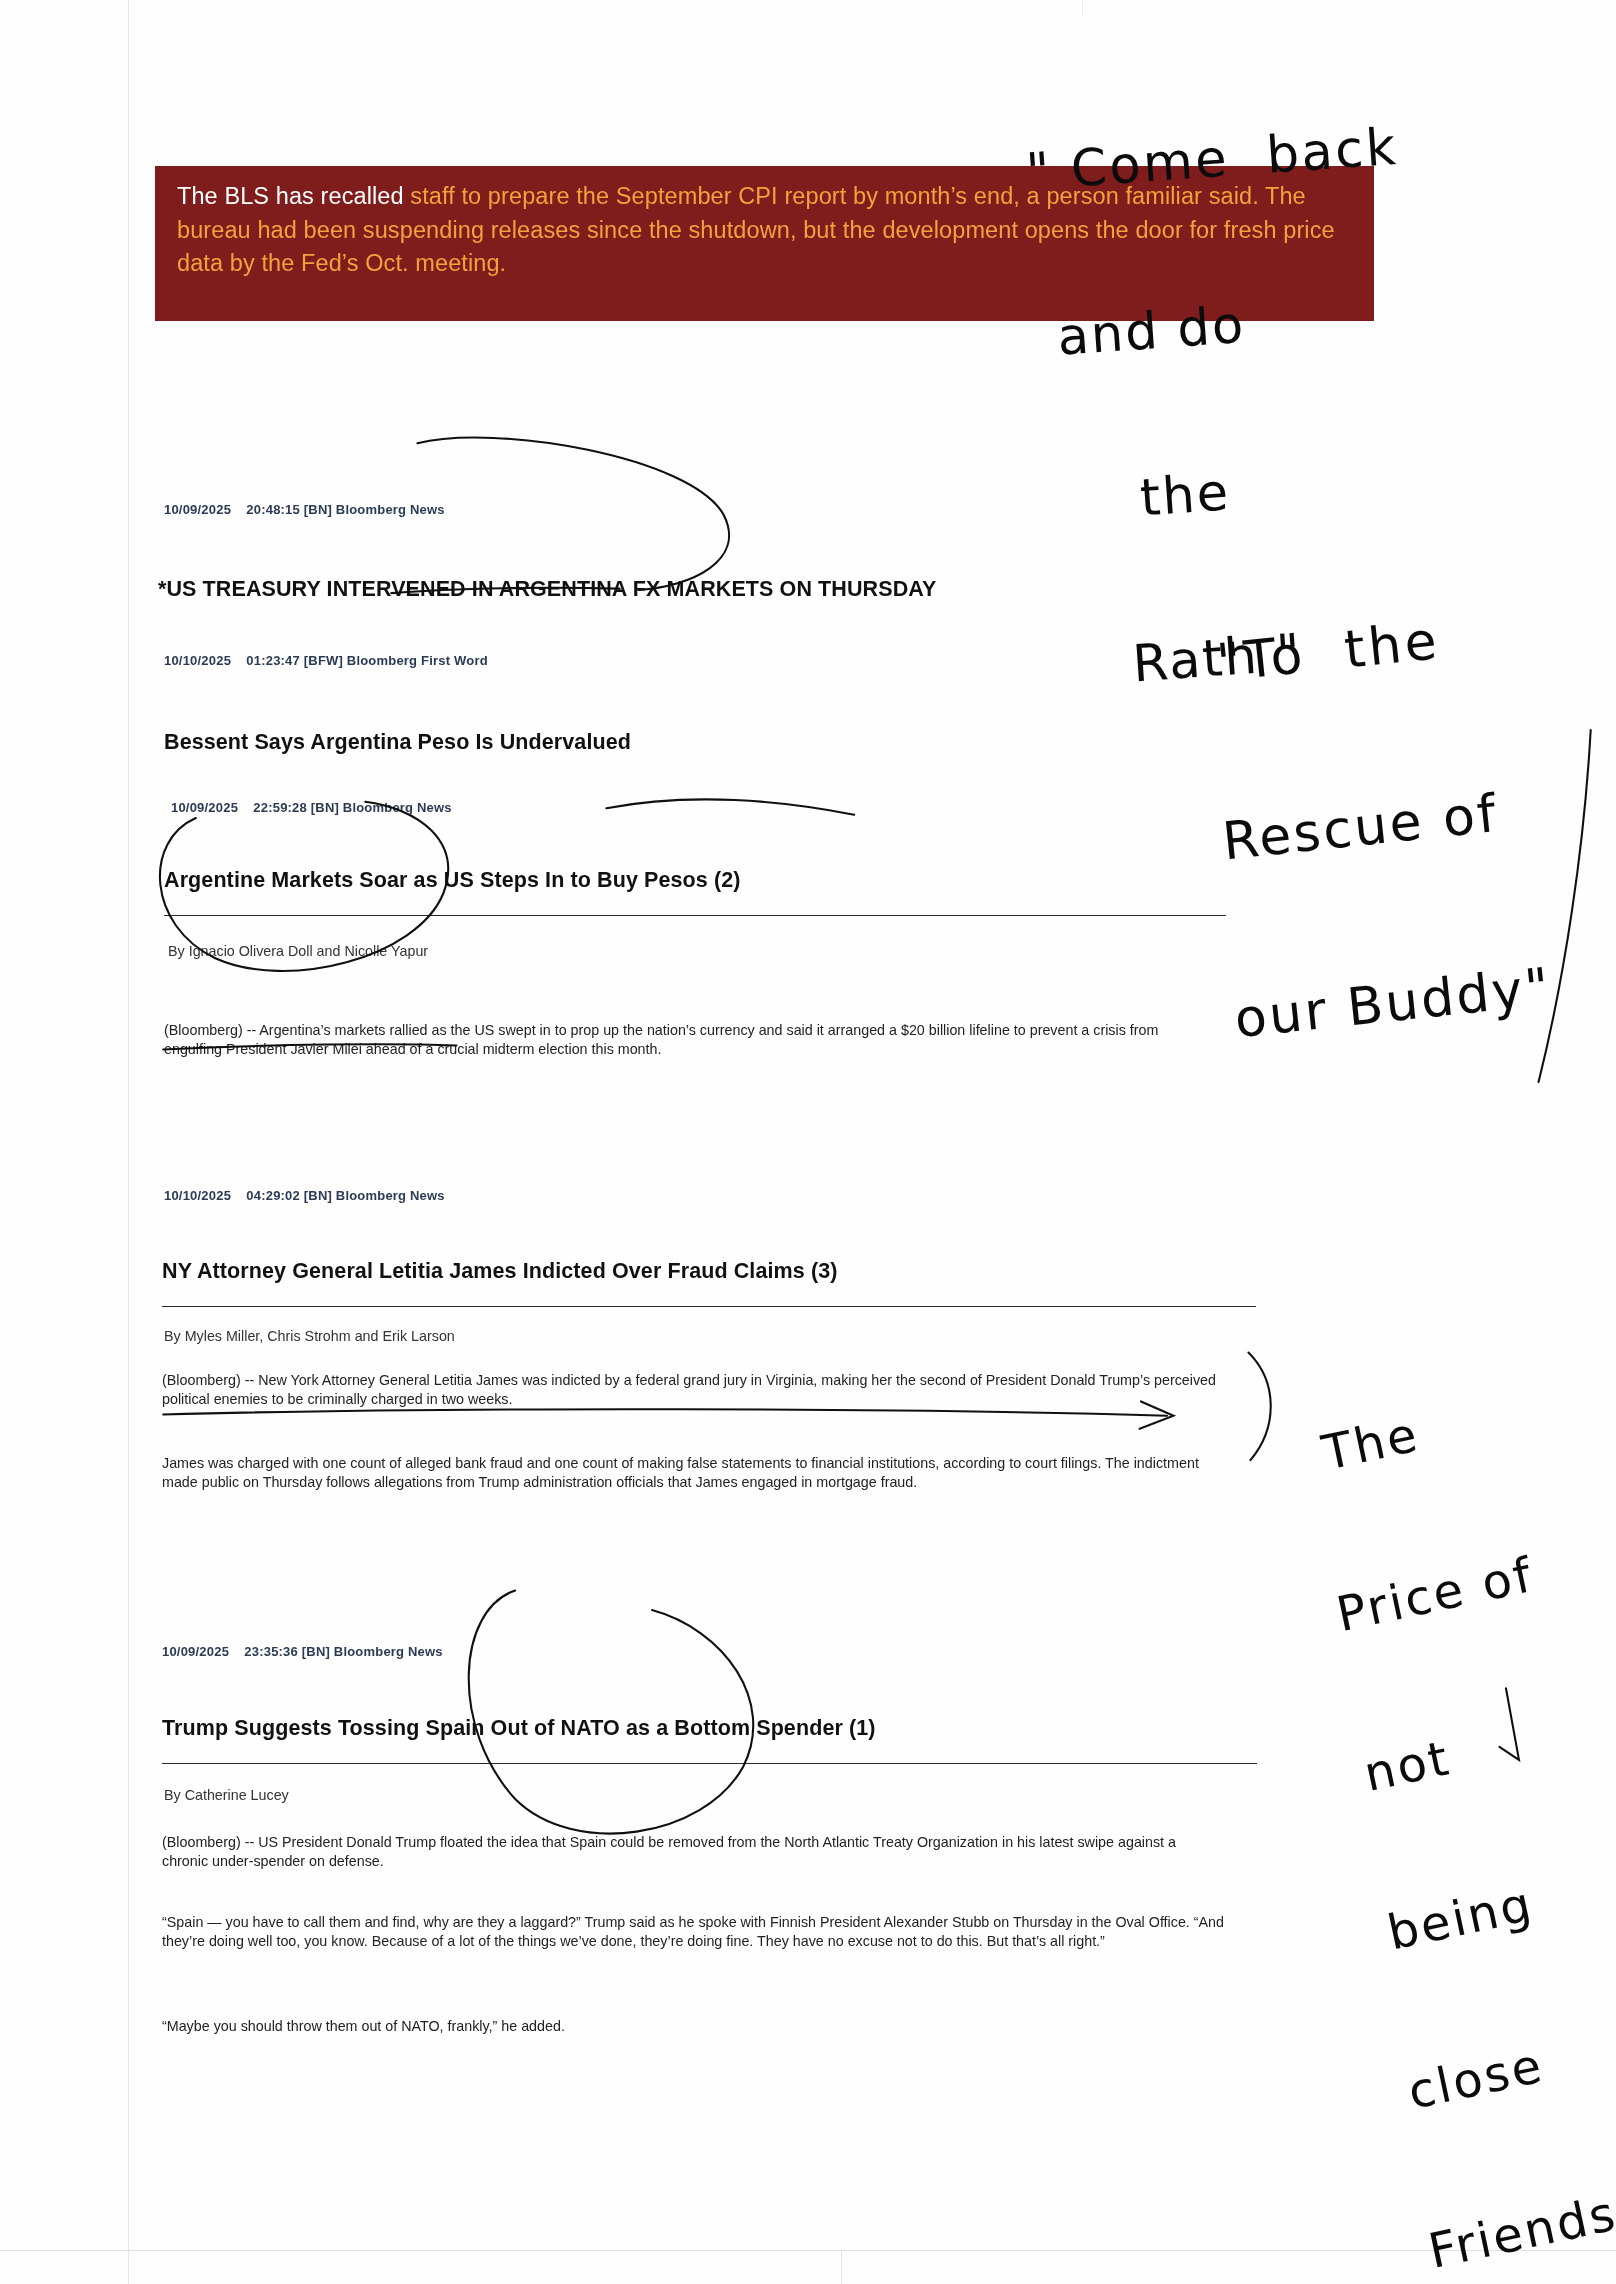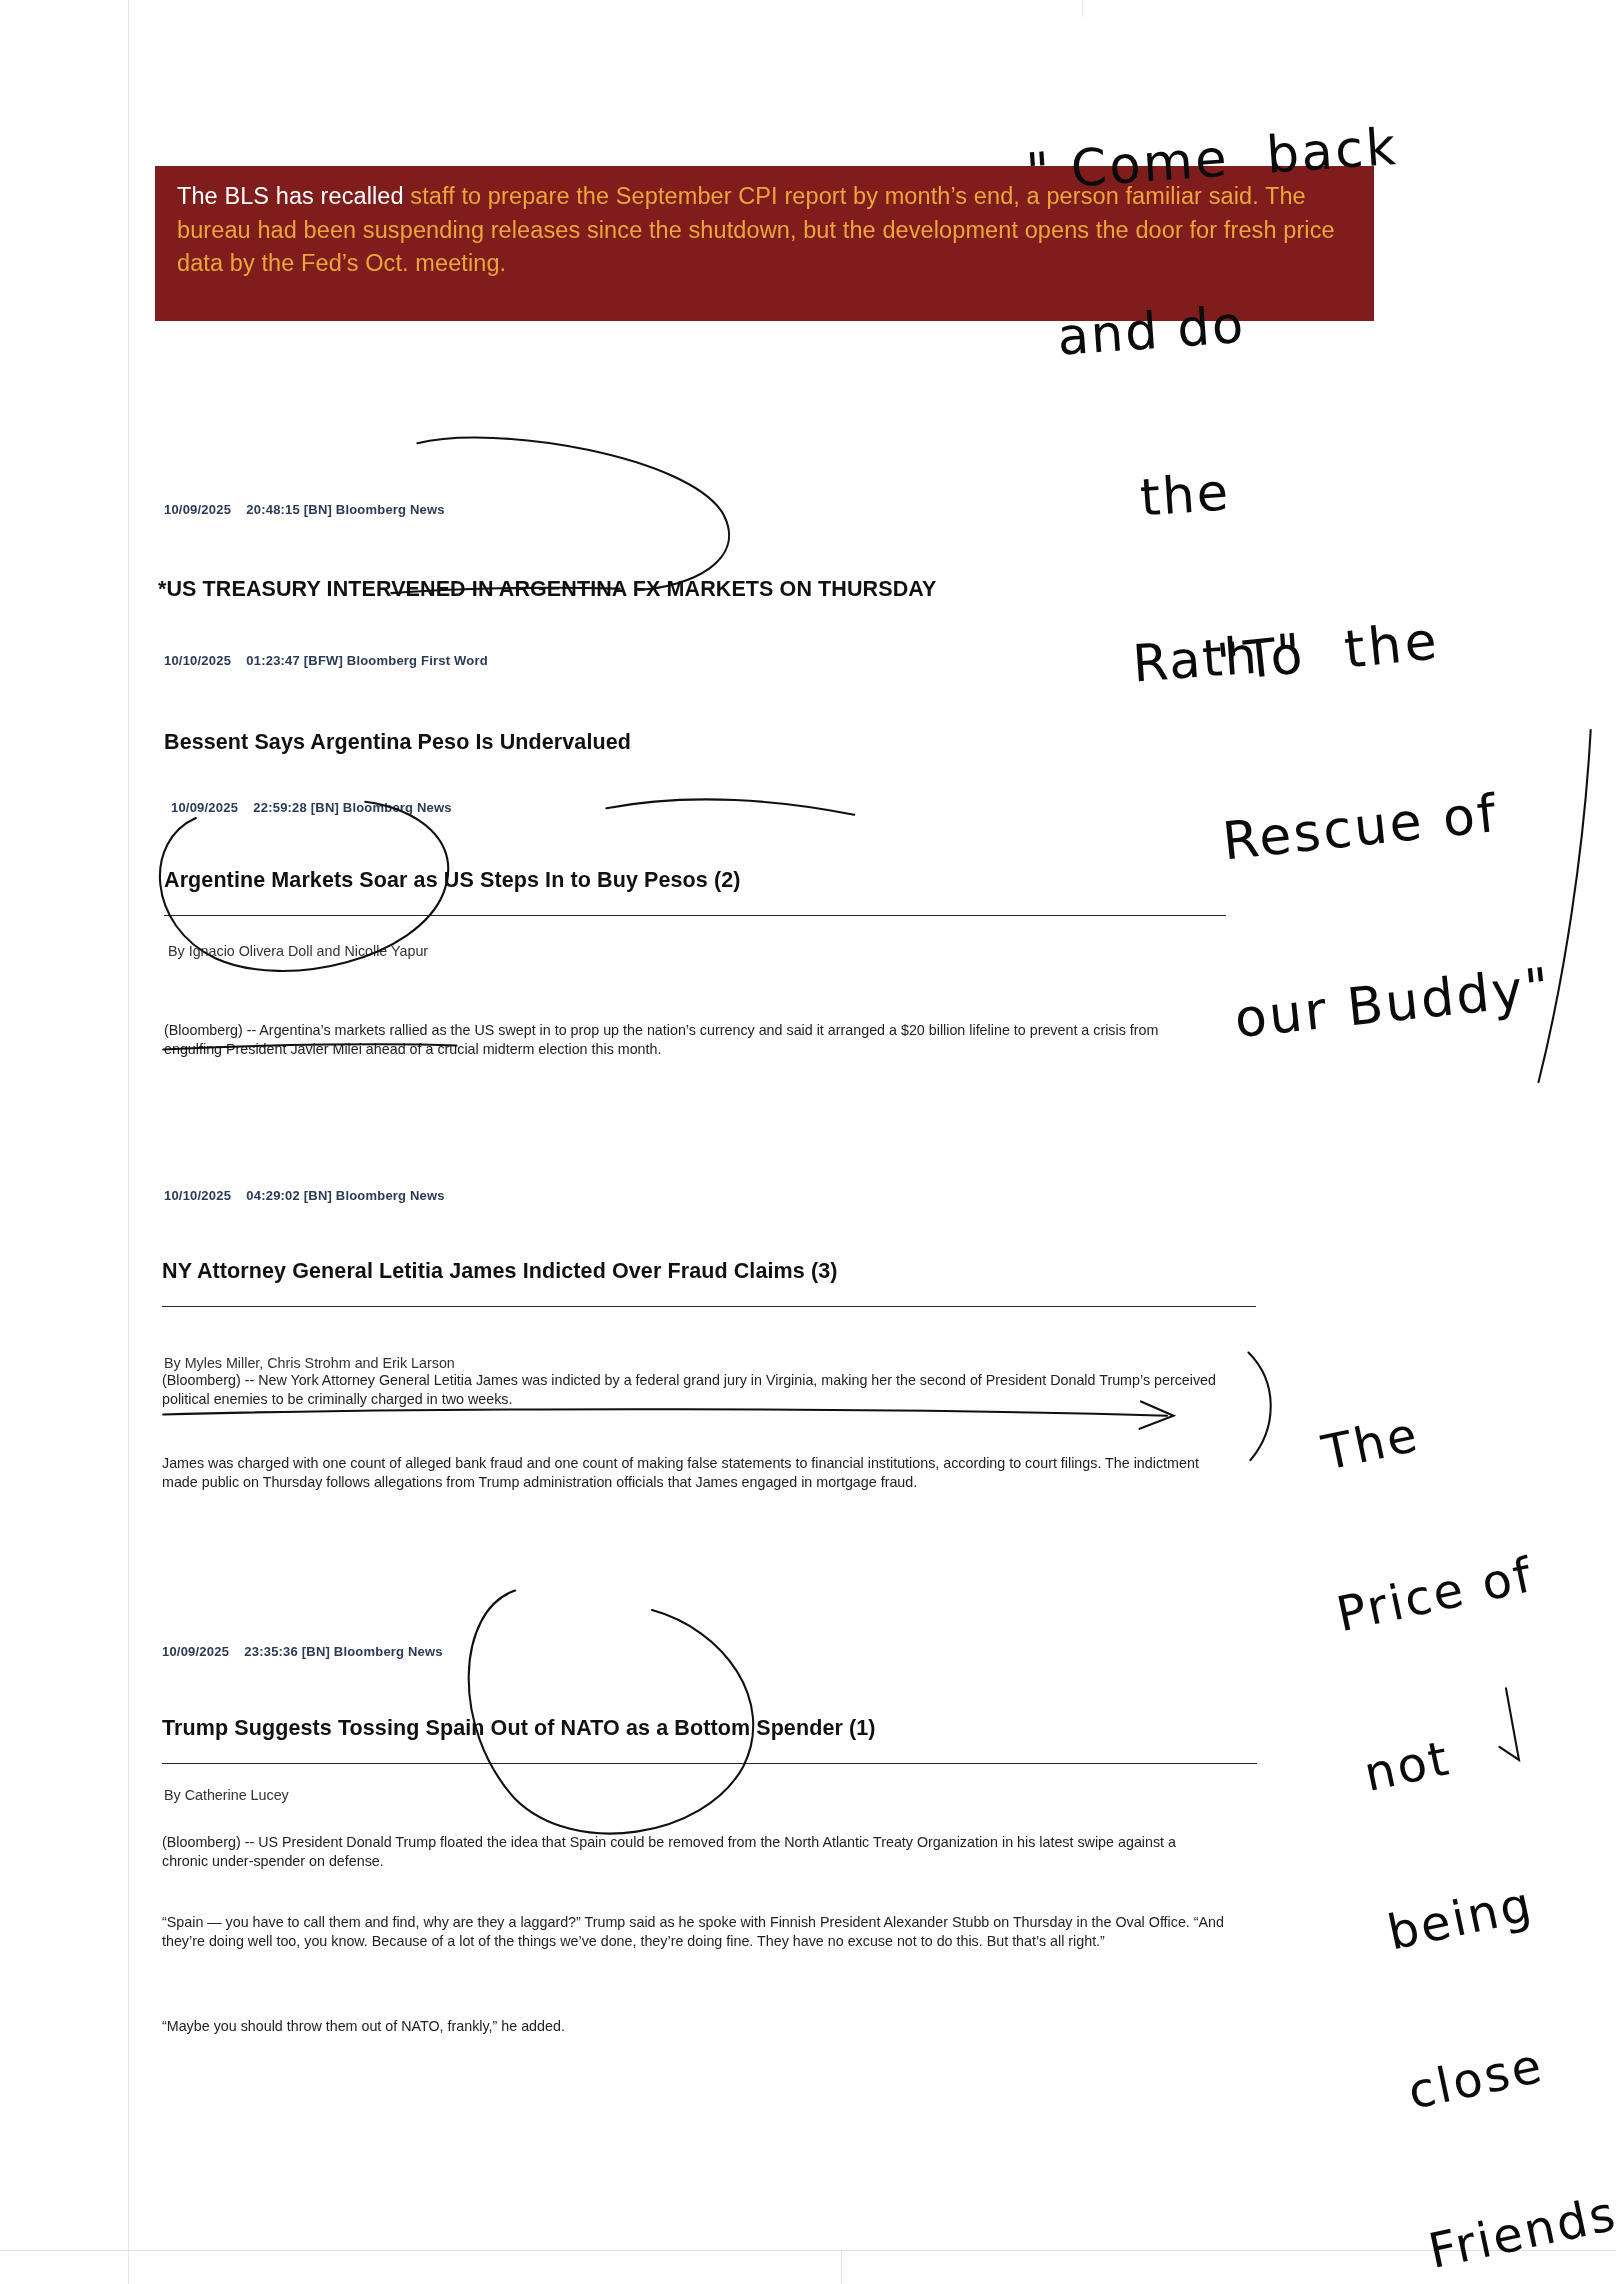--- a/index.html
+++ b/index.html
@@ -143,21 +143,21 @@
 
   <div class="meta" style="left:171px; top:800px;">10/09/2025    22:59:28 [BN] Bloomberg News</div>
   <div class="headline" style="left:164px; top:868px;">Argentine Markets Soar as US Steps In to Buy Pesos (2)</div>
   <div class="rule" style="left:164px; top:915px; width:1062px;"></div>
   <div class="byline" style="left:168px; top:943px;">By Ignacio Olivera Doll and Nicolle Yapur</div>
   <div class="body" style="left:164px; top:992px; width:1056px;margin-top:29px;">(Bloomberg) -- Argentina’s markets rallied as the US swept in to prop up the nation’s currency and said it arranged a $20 billion lifeline to prevent a crisis from engulfing President Javier Milei ahead of a crucial midterm election this month.</div>
 
   <div class="meta" style="left:164px; top:1188px;">10/10/2025    04:29:02 [BN] Bloomberg News</div>
   <div class="headline" style="left:162px; top:1259px;">NY Attorney General Letitia James Indicted Over Fraud Claims (3)</div>
   <div class="rule" style="left:162px; top:1306px; width:1094px;"></div>
-  <div class="byline" style="left:164px; top:1328px;margin-top:27px;">By Myles Miller, Chris Strohm and Erik Larson</div>
+  <div class="byline" style="left:164px; top:1328px;">By Myles Miller, Chris Strohm and Erik Larson</div>
   <div class="body" style="left:162px; top:1371px; width:1074px;">(Bloomberg) -- New York Attorney General Letitia James was indicted by a federal grand jury in Virginia, making her the second of President Donald Trump’s perceived political enemies to be criminally charged in two weeks.</div>
   <div class="body" style="left:162px; top:1454px; width:1074px;">James was charged with one count of alleged bank fraud and one count of making false statements to financial institutions, according to court filings. The indictment made public on Thursday follows allegations from Trump administration officials that James engaged in mortgage fraud.</div>
 
   <div class="meta" style="left:162px; top:1644px;">10/09/2025    23:35:36 [BN] Bloomberg News</div>
   <div class="headline" style="left:162px; top:1716px;">Trump Suggests Tossing Spain Out of NATO as a Bottom Spender (1)</div>
   <div class="rule" style="left:162px; top:1763px; width:1095px;"></div>
   <div class="byline" style="left:164px; top:1787px;text-align:right;">By Catherine Lucey</div>
   <div class="body" style="left:162px; top:1913px; width:1074px;">“Spain — you have to call them and find, why are they a laggard?” Trump said as he spoke with Finnish President Alexander Stubb on Thursday in the Oval Office. “And they’re doing well too, you know. Because of a lot of the things we’ve done, they’re doing fine. They have no excuse not to do this. But that’s all right.”</div>
   <div class="body" style="left:162px; top:1833px; width:1017px;">(Bloomberg) -- US President Donald Trump floated the idea that Spain could be removed from the North Atlantic Treaty Organization in his latest swipe against a chronic under-spender on defense.</div>
   <div class="body" style="left:162px; top:2017px; width:1017px;">“Maybe you should throw them out of NATO, frankly,” he added.</div>

